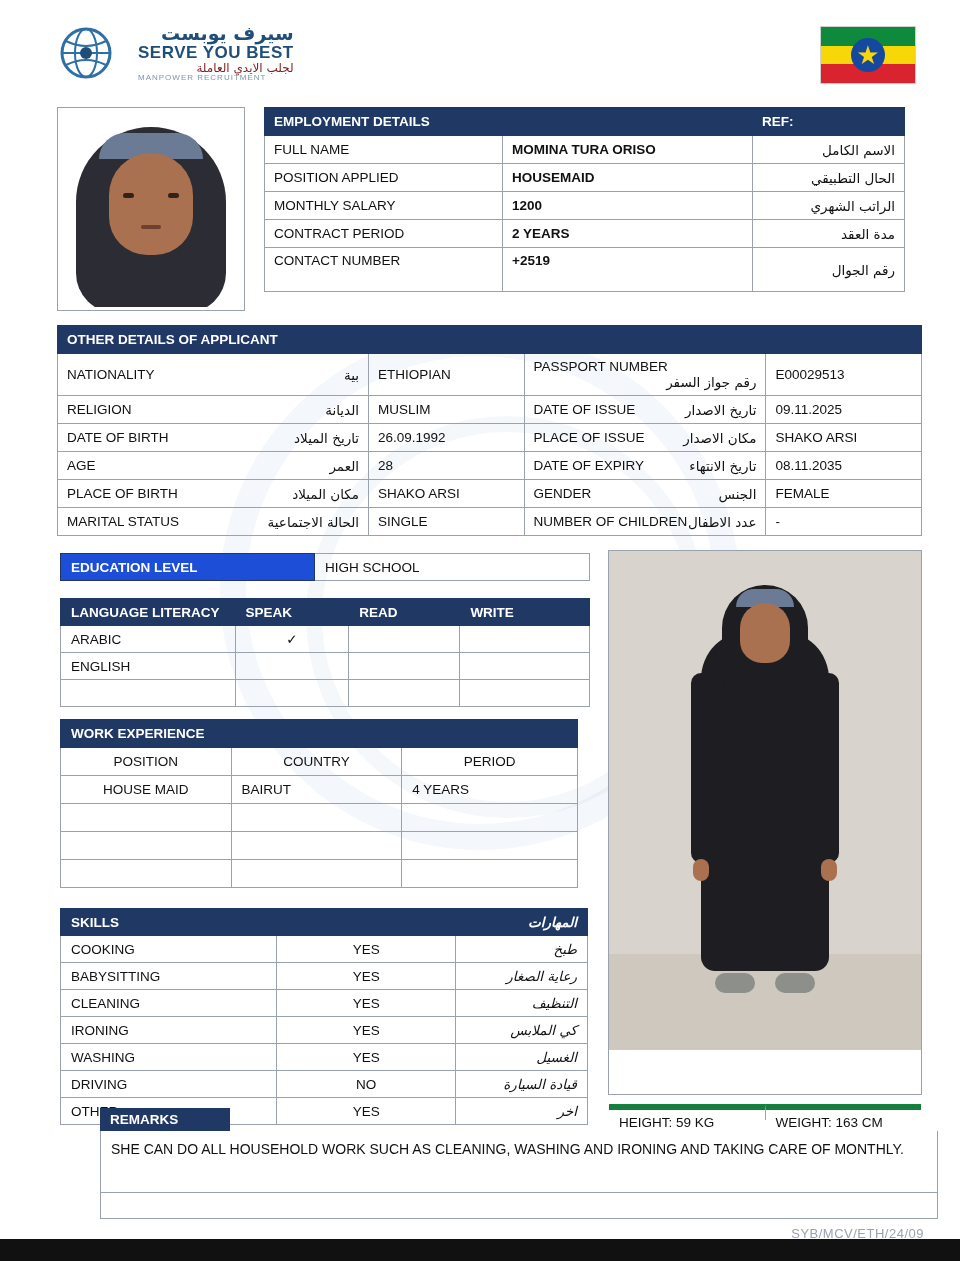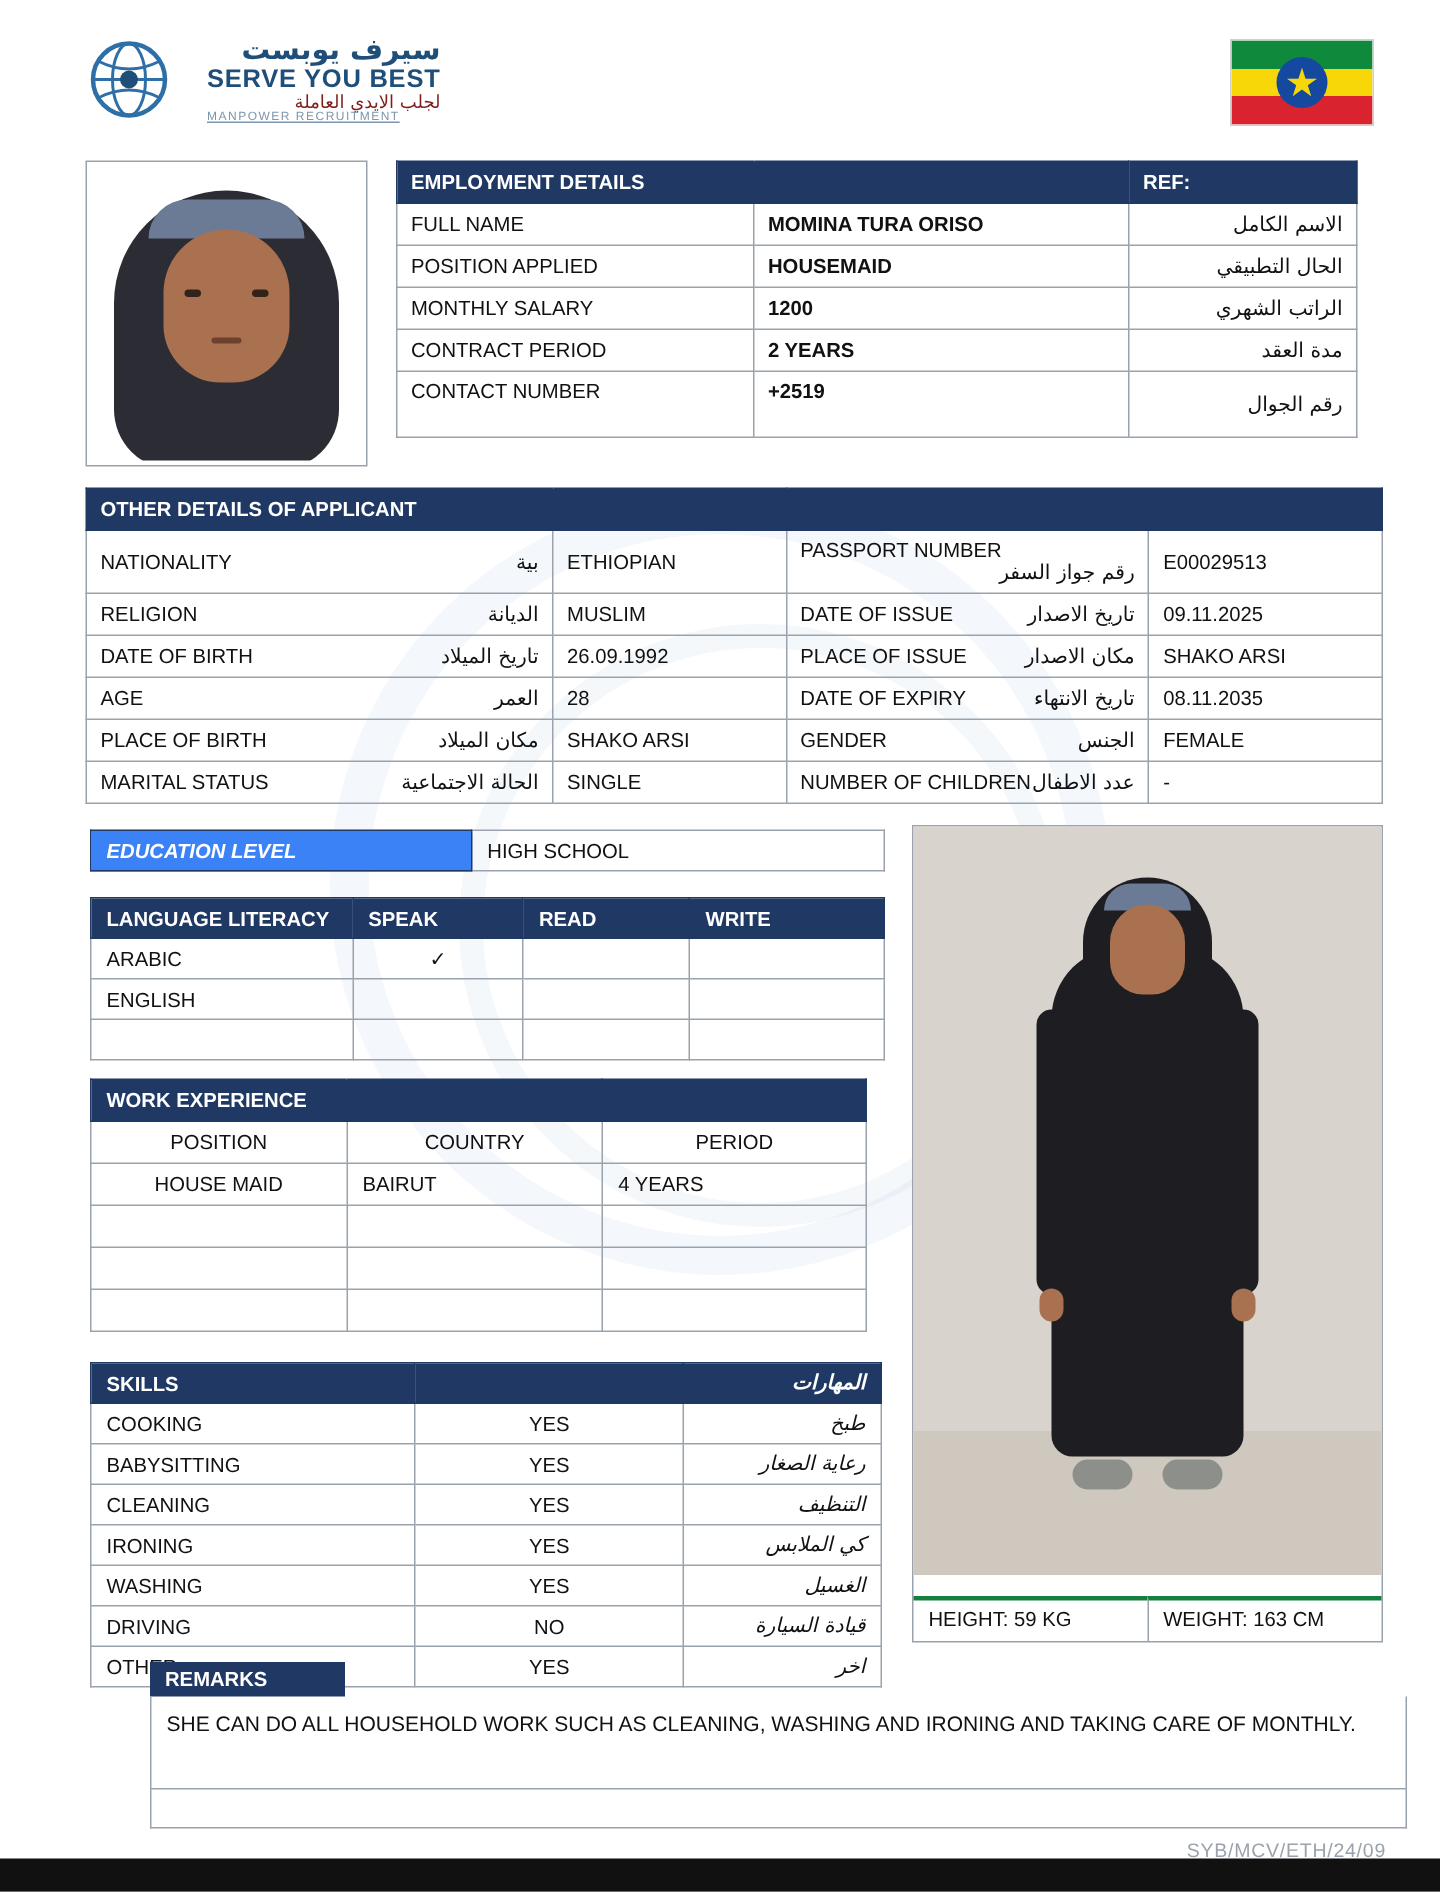--- a/index.html
+++ b/index.html
@@ -31,21 +31,21 @@
 
   
   .header { position:absolute; left:0; top:0; width:960px; height:100px; }
   .logo-wrap { position:absolute; left:58px; top:24px; display:flex; align-items:center; gap:24px; }
   .logo-mark { width:56px; height:56px; position:relative; }
   .logo-mark svg { display:block; }
   .logo-text { line-height:1.05; }
   .logo-text .ar { font-size:19px; color:#1f4e79; font-weight:bold; text-align:right; font-family:"DejaVu Sans", sans-serif;}
   .logo-text .en { font-size:17px; color:#1f4e79; font-weight:bold; letter-spacing:.5px; }
   .logo-text .ar2 { font-size:12px; color:#7f1d1d; text-align:right; font-family:"DejaVu Sans", sans-serif;}
-  .logo-text .en2 { font-size:8px; color:#7d96ad; letter-spacing:1px;text-decoration:underline; }
+  .logo-text .en2 { font-size:8px; color:#7d96ad; letter-spacing:1px; }
 
   .flag { position:absolute; right:44px; top:26px; width:96px; height:58px; overflow:hidden; border:1px solid #cfcfcf;}
   .flag .s { height:33.33%; width:100%; }
   .flag .g { background:#0f8a3c; }
   .flag .y { background:#f7d707; }
   .flag .r { background:#d9232e; }
   .flag .disc { position:absolute; left:50%; top:50%; transform:translate(-50%,-50%); width:34px; height:34px; border-radius:50%; background:#15489f; display:flex; align-items:center; justify-content:center; color:#f7d707; font-size:26px; line-height:1;}
   .ar { font-family:"DejaVu Sans", sans-serif; direction:rtl; }
 
   
@@ -80,21 +80,21 @@
   
   .other { position:absolute; left:57px; top:325px; width:865px; }
   .other table { border-collapse:collapse; width:100%; table-layout:fixed; }
   .other td { border:1px solid #9aa3ad; font-size:13.5px; padding:5px 9px; height:28px; }
   .other .hdr td { background:#1f3864; color:#fff; font-weight:bold; border-color:#1f3864; }
 
   
   .edu { position:absolute; left:60px; top:553px; width:530px; }
   .edu table { border-collapse:collapse; width:100%; table-layout:fixed; }
   .edu td { border:1px solid #9aa3ad; font-size:13.5px; padding:5px 10px; height:27px; }
-  .edu .lbl { background:#3b82f6; color:#fff; font-weight:bold; border-color:#1f3864;font-style:italic; }
+  .edu .lbl { background:#1d4ed8; color:#fff; font-weight:bold; border-color:#1f3864; }
 
   
   .lang { position:absolute; left:60px; top:598px; width:530px; }
   .lang table { border-collapse:collapse; width:100%; table-layout:fixed; }
   .lang td { border:1px solid #9aa3ad; font-size:13.5px; padding:4px 10px; height:27px; }
   .lang .hdr td { background:#1f3864; color:#fff; font-weight:bold; border-color:#1f3864; }
   .tick { text-align:center; font-size:15px; }
 
   
   .work { position:absolute; left:60px; top:719px; width:518px;border-radius:11px; }
@@ -125,21 +125,21 @@
               background:#6b7b96; border-radius:30px 30px 0 0; }
   .bp-face  { position:absolute; left:50%; transform:translateX(-50%); top:26px; width:50px; height:60px;
               background:#a9714f; border-radius:25px 25px 22px 22px; }
   .bp-arm   { position:absolute; top:96px; width:20px; height:190px; background:#1d1d22; border-radius:10px;}
   .bp-arm.l { left:6px; } .bp-arm.r { right:6px; }
   .bp-hand  { position:absolute; top:282px; width:16px; height:22px; background:#a9714f; border-radius:8px;}
   .bp-hand.l { left:8px; } .bp-hand.r { right:8px; }
   .bp-shoe  { position:absolute; bottom:4px; width:40px; height:20px; background:#8d8f8a; border-radius:10px;}
   .bp-shoe.l { left:30px; } .bp-shoe.r { right:30px; }
   .bp-meas { position:absolute; left:0; right:0; bottom:0; height:30px; display:flex; }
-  .bp-meas div { flex:1; border-top:3px solid #15803d; font-size:13.5px; padding:5px 10px; }
+  .bp-meas div { flex:1; border-top:6px solid #15803d; font-size:13.5px; padding:5px 10px;margin-top:40px; }
   .bp-meas div + div { border-left:1px solid #9aa3ad; }
 
   
   .remarks { position:absolute; left:100px; top:1108px; width:838px; }
   .rem-bar { width:130px; background:#1f3864; color:#fff; font-weight:bold; font-size:13.5px; padding:4px 10px; }
   .rem-body { border:1px solid #9aa3ad; border-top:none; min-height:62px; padding:8px 10px; font-size:14px; line-height:1.45; position:relative;}
   .rem-foot { border:1px solid #9aa3ad; border-top:none; height:26px; }
   .ref-code { position:absolute; right:14px; bottom:-22px; font-size:13px; color:#9aa3ad; letter-spacing:.5px;}
   .bottom-strip { position:absolute; left:0; bottom:0; width:960px; height:22px; background:#111; }
 </style>

